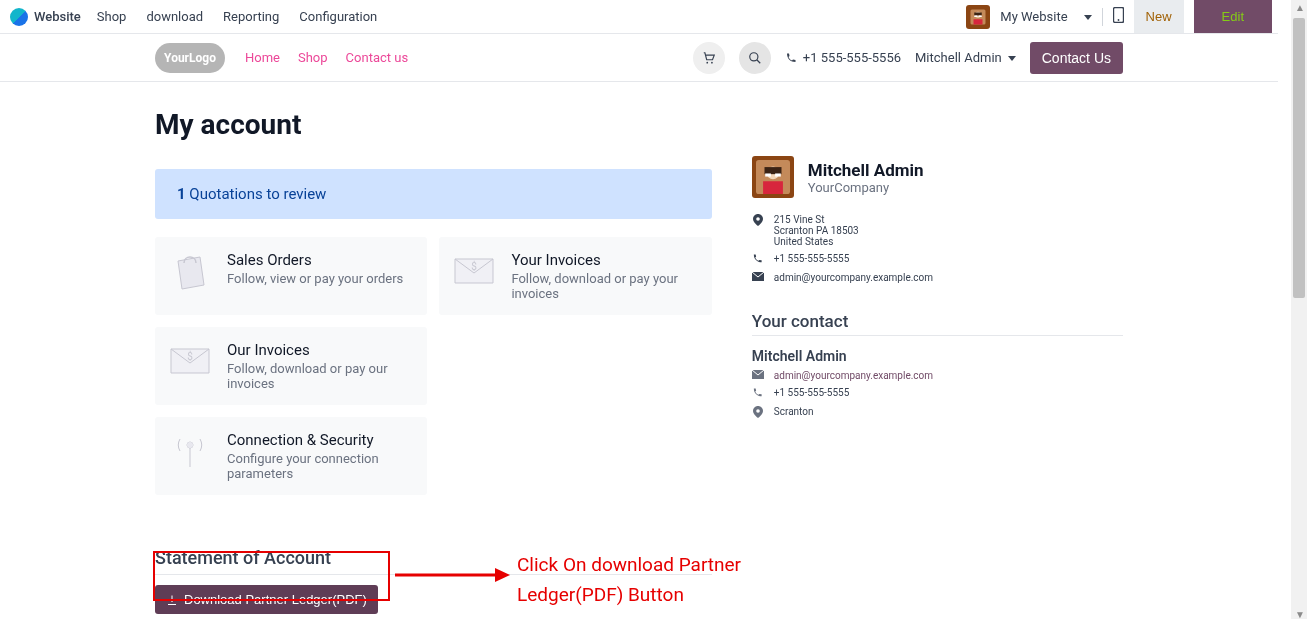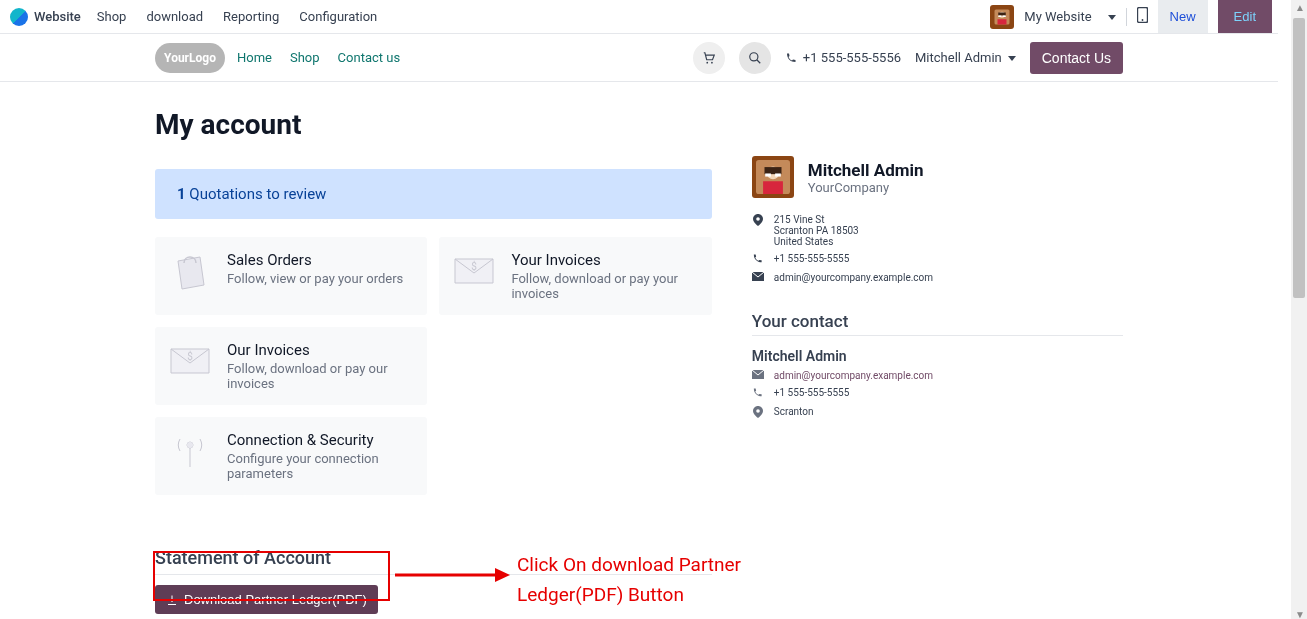--- a/index.html
+++ b/index.html
@@ -13,29 +13,29 @@
   .admin-menu { display: flex; gap: 20px; }
   .admin-menu span { cursor: pointer; }
   .admin-bar .spacer { flex: 1; }
   .admin-right { display: flex; align-items: center; gap: 10px; }
   .avatar-sm { width: 24px; height: 24px; border-radius: 3px; background: #8b4513; display: flex; align-items: center; justify-content: center; position: relative; }
   .avatar-sm svg { width: 18px; height: 18px; }
   .site-select { display: flex; align-items: center; gap: 16px; cursor: pointer; }
   .caret { border-left: 4px solid transparent; border-right: 4px solid transparent; border-top: 5px solid #374151; margin-top: 2px; }
   .vbar { width: 1px; height: 18px; background: #d1d5db; }
   .mobile-icon { font-size: 16px; }
-  .btn-new { background: #e9ecef; color: #1d4ed8; padding: 9px 12px; cursor: pointer; font-weight: 500; font-size:13px; border: none; align-self: stretch; }
-  .btn-edit { background: #714B67; color: #7dd3fc; padding: 9px 16px; cursor: pointer; font-weight: 500; font-size:13px; border: none; align-self: stretch; }
+  .btn-new { background: #e9ecef; color: #a16207; padding: 9px 12px; cursor: pointer; font-weight: 500; font-size:13px; border: none; align-self: stretch; }
+  .btn-edit { background: #714B67; color: #84cc16; padding: 9px 28px; cursor: pointer; font-weight: 500; font-size:13px; border: none; align-self: stretch; }
 
   
   .site-header { display: flex; align-items: center; height: 48px; border-bottom: 1px solid #e5e7eb; padding: 0 20px; max-width: 1307px; }
-  .site-inner { width: 968px; margin: 0 auto; display: flex; align-items: center; gap: 12px; }
+  .site-inner { width: 968px; margin: 0 auto; display: flex; align-items: center; gap: 20px; }
   .logo-oval { width: 70px; height: 30px; border-radius: 15px; background: #b5b5b5; display: flex; align-items: center; justify-content: center; color: #fff; font-weight: 700; font-size: 12px; }
   .site-nav { display: flex; gap: 18px; }
-  .site-nav span { cursor: pointer; color: #0f766e; }
+  .site-nav span { cursor: pointer; color: #ec4899; }
   .site-header .spacer { flex: 1; }
   .hdr-right { display: flex; align-items: center; gap: 14px; }
   .icon-btn { width: 32px; height: 32px; border-radius: 16px; background: #efefef; display: flex; align-items: center; justify-content: center; cursor: pointer; }
   .icon-btn.search { background: #e5e5e5; }
   .phone { display: flex; align-items: center; gap: 6px; }
   .user-menu { display: flex; align-items: center; gap: 6px; cursor: pointer; }
   .btn-contact { background: #714B67; color: #fff; padding: 8px 12px; border-radius: 3px; cursor: pointer; border: none; font-size: 14px; }
 
   
   .content { width: 968px; margin: 0 auto; padding: 26px 0 60px; display: flex; gap: 40px; }

